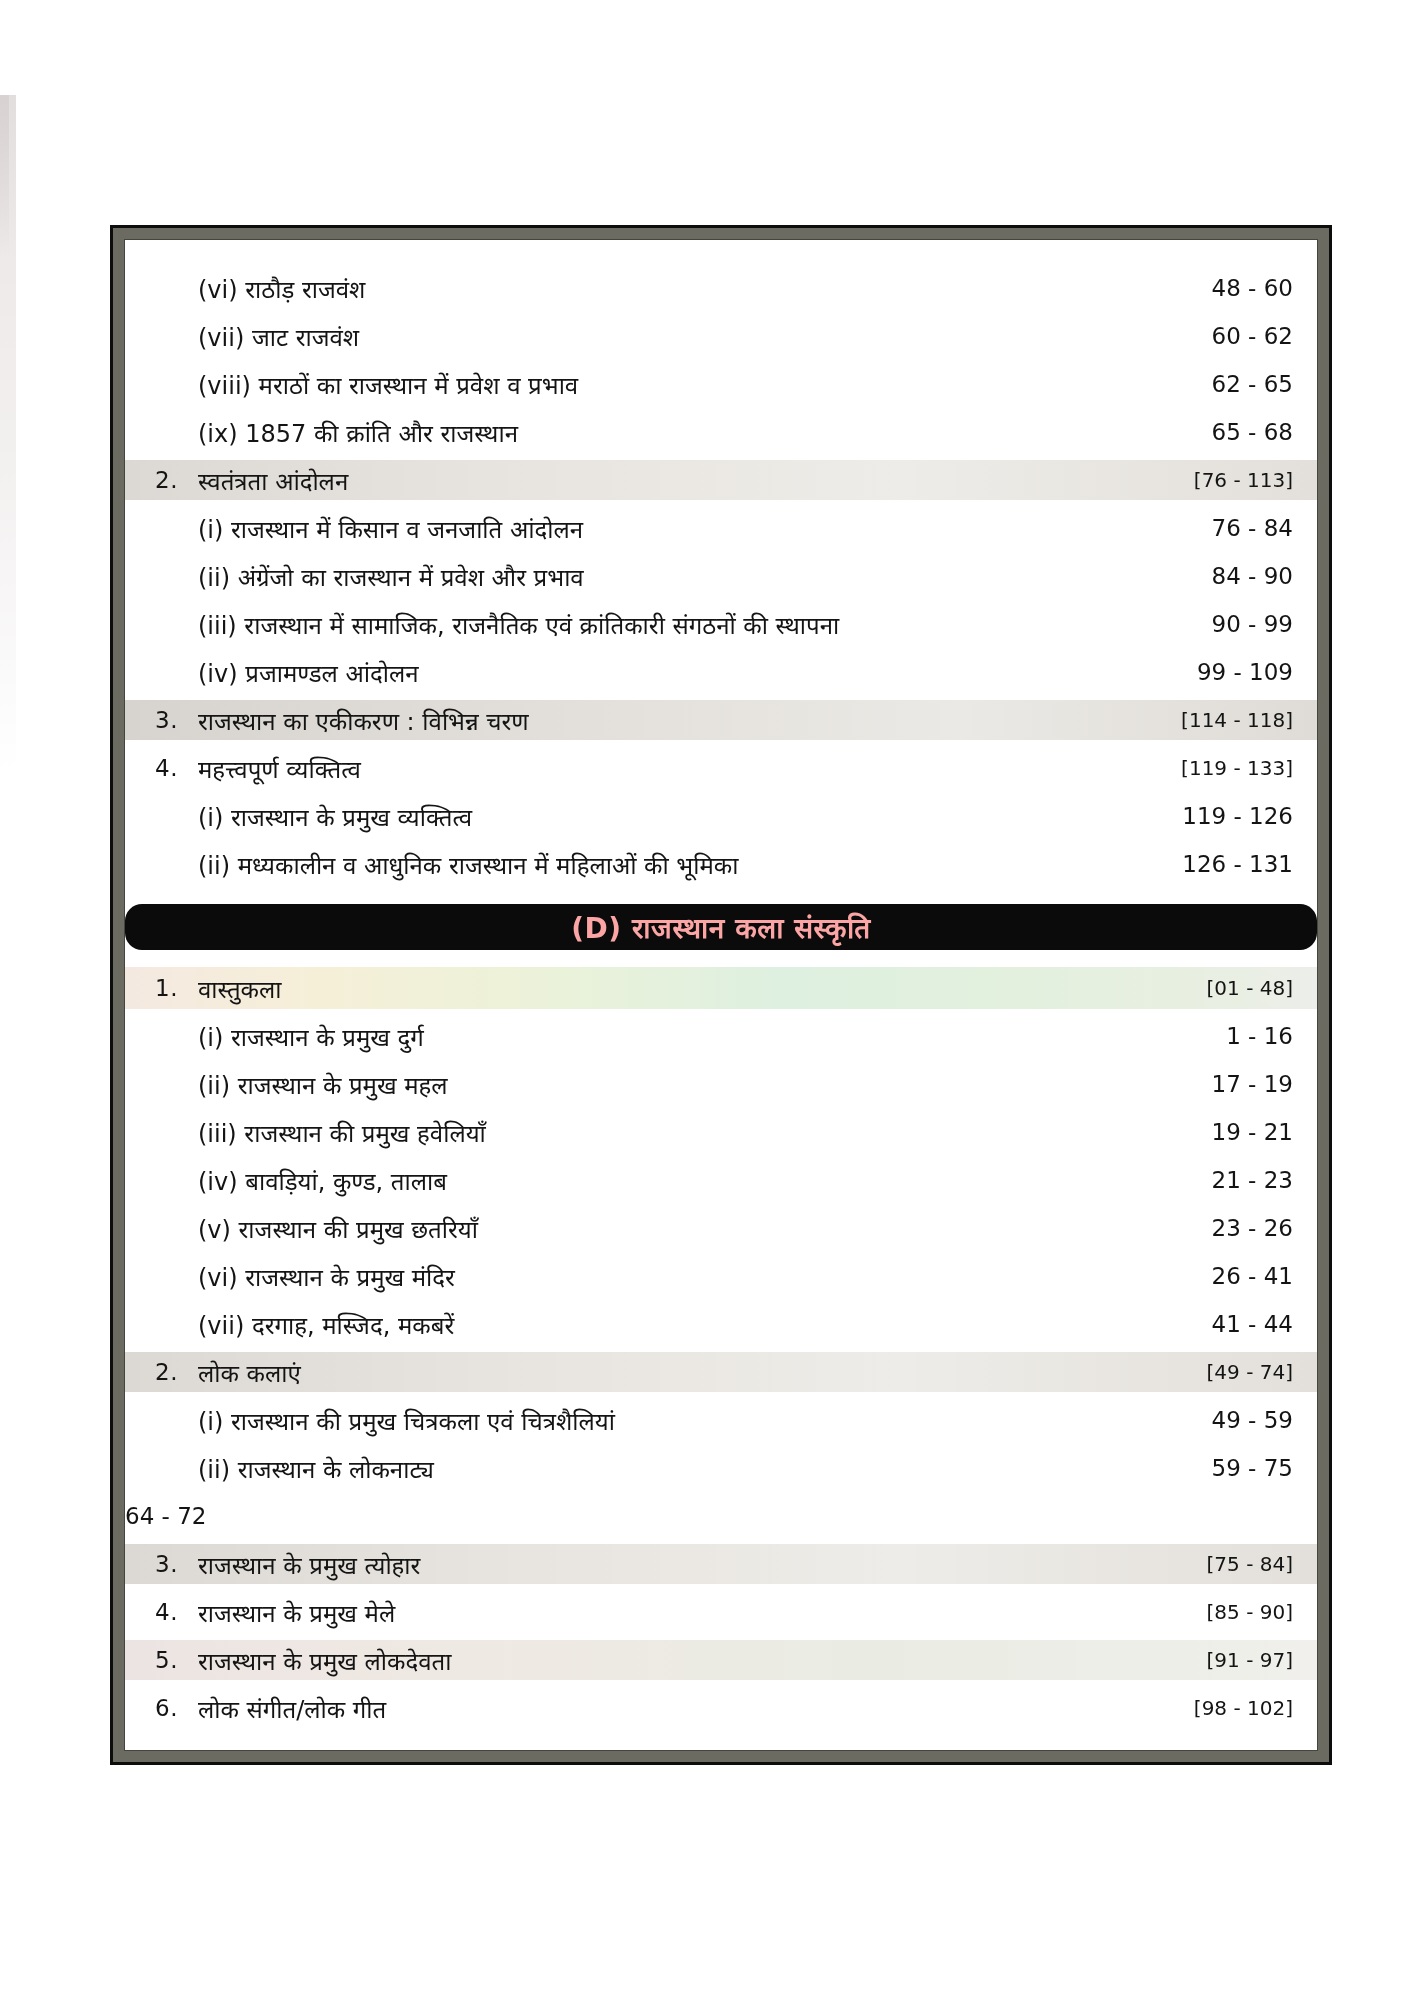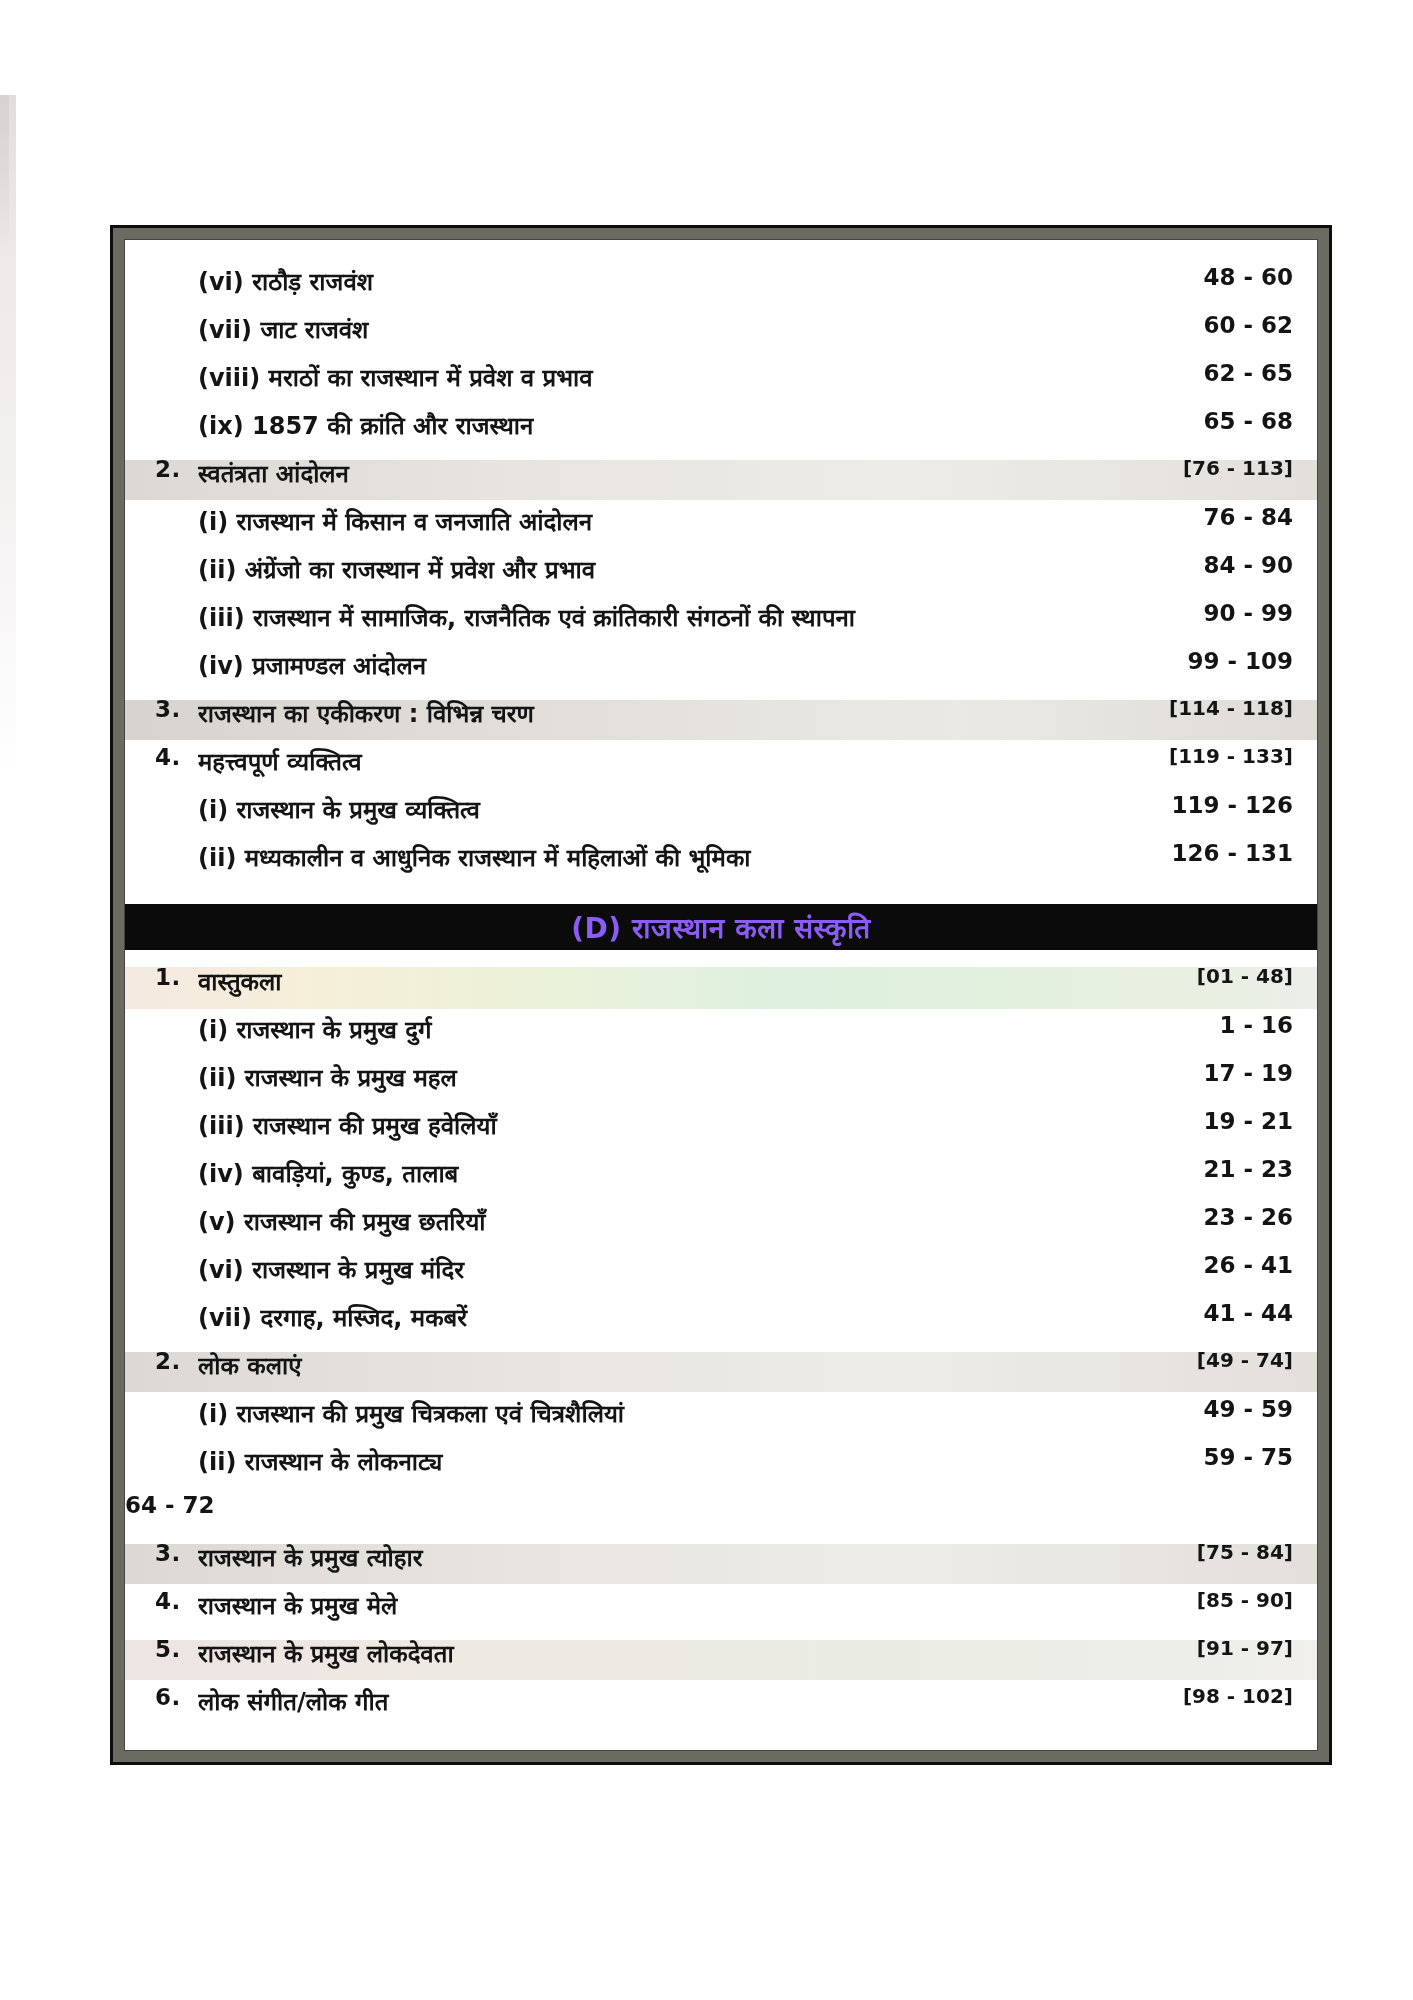--- a/index.html
+++ b/index.html
@@ -34,23 +34,24 @@
     width: 100%; height: 100%;
     background: #ffffff;
     border: 1px solid #45453d;
     padding: 24px 0 14px 0;
     overflow: hidden;
   }
 
   .row {
     height: 48px;
     display: flex;
+    align-items: center;
     padding: 0 24px 0 0;
     color: #141414;
-    font-weight: bold;
+    font-weight: normal;
   }
   .row .serial {
     flex: 0 0 73px;
     padding-left: 30px;
     font-size: 23px;
     letter-spacing: 0.5px;
   }
   .row .label {
     flex: 1 1 auto;
     font-size: 24px;
@@ -89,27 +90,28 @@
     background-image: linear-gradient(90deg, #ece4e2 0%, #efe9e3 28%, #eaece3 62%, #edeee8 88%, #f1f0ec 100%);
     background-size: 100% 40px;
     background-position: center;
     background-repeat: no-repeat;
   }
 
   .section-bar {
     height: 46px;
     margin: 16px 0 14px 0;
     background: #0b0b0b;
-    color: #8b5cf6;
+    color: #fca5a5;
     display: flex;
     align-items: center;
     justify-content: center;
     font-size: 28px;
     font-weight: bold;
     letter-spacing: 0.5px;
+    border-radius: 17px;
   }
 </style>
 </head>
 <body>
 
 <div class="scan-strip"></div>
 <div class="scan-strip-2"></div>
 
 <div class="toc-frame">
   <div class="toc-inner">

